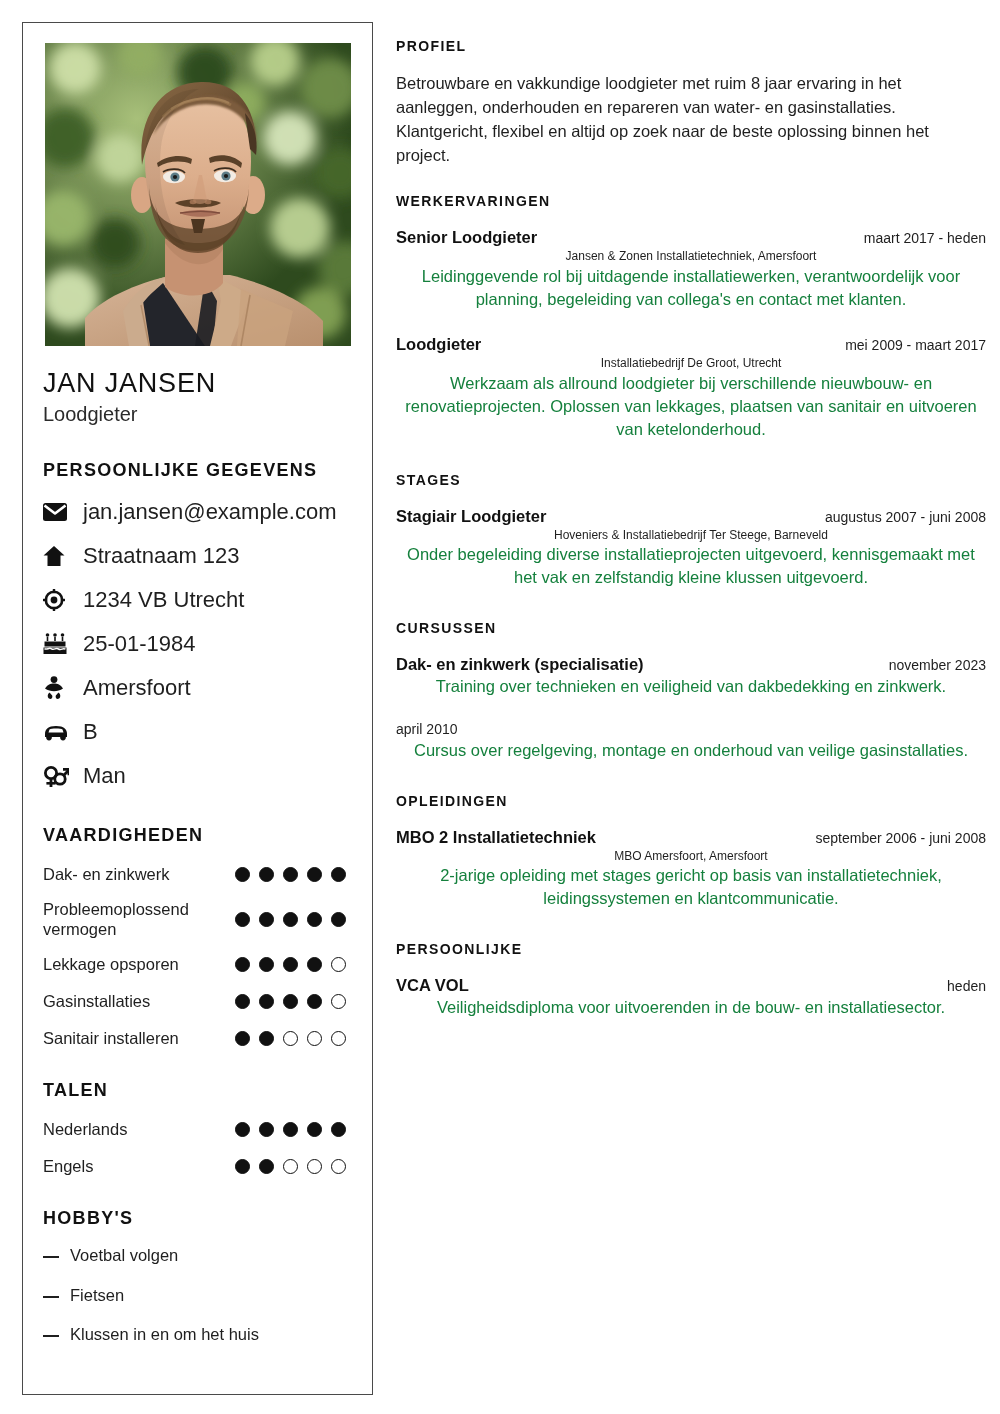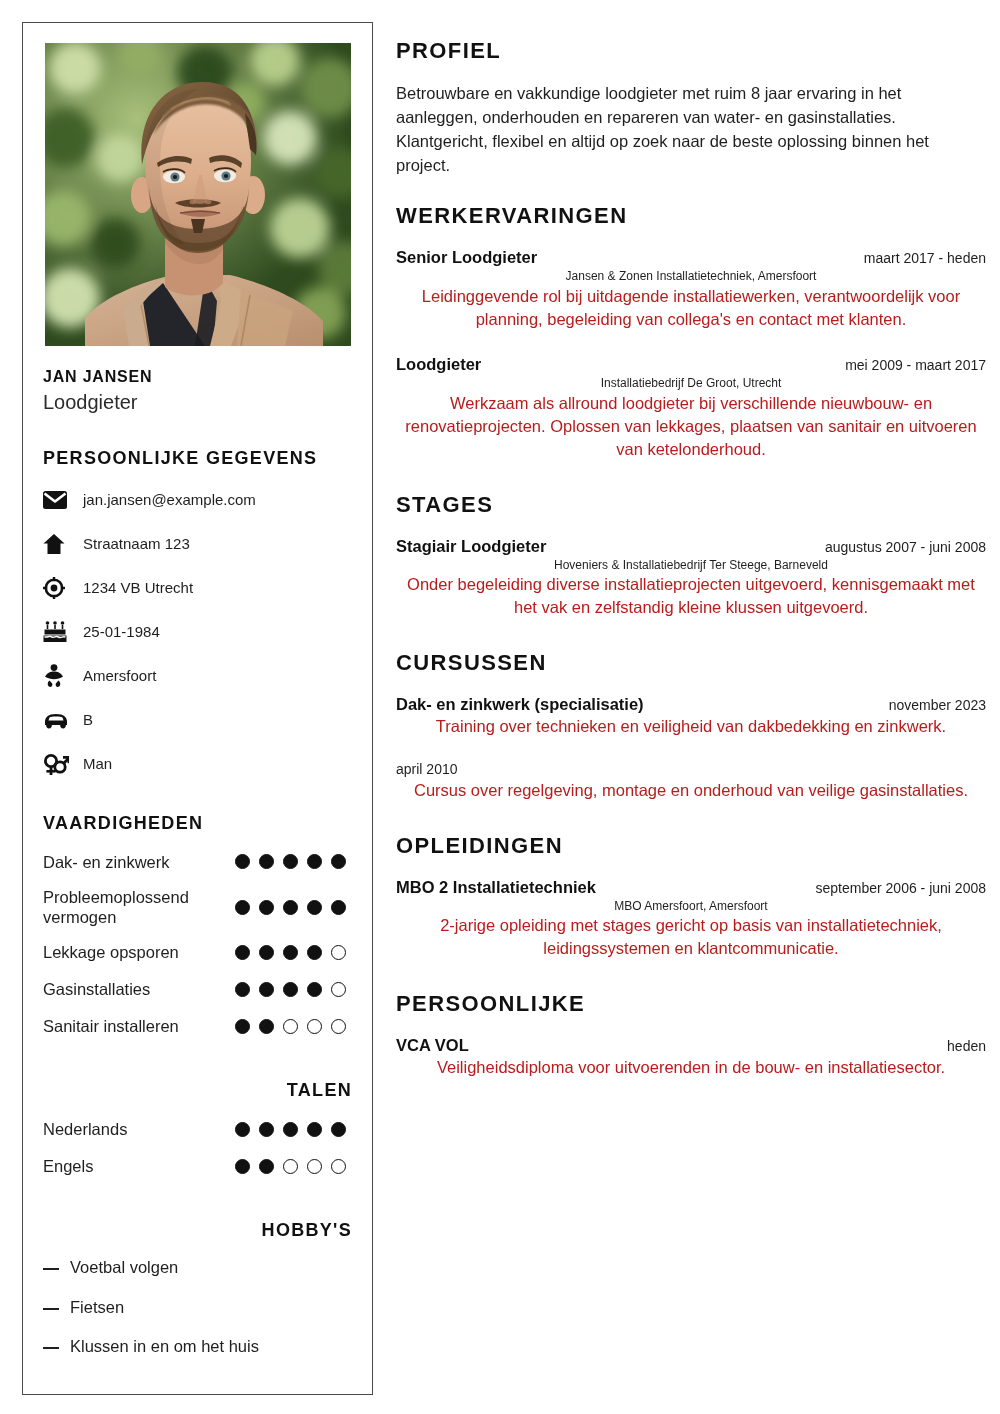--- a/index.html
+++ b/index.html
@@ -35,63 +35,63 @@
     height: 303px;
     margin: 0 auto 0;
     overflow: hidden;
     position: relative;
     background: #3c5a2a;
   }
   .photo-svg { display: block; width: 306px; height: 303px; }
 
   .name-block { margin-top: 22px; }
   .full-name {
-    font-size: 16px;
-    font-weight: bold;
+    font-size: 27px;
+    font-weight: normal;
     letter-spacing: 0.8px;
     color: #111111;
     line-height: 1.12;
   }
   .job-title {
     font-size: 20px;
     font-weight: 400;
     color: #2b2b2b;
     margin-top: 4px;
     line-height: 1.2;
   }
 
   .side-heading {
     font-size: 18px;
     font-weight: bold;
     letter-spacing: 1.3px;
     color: #111111;
     margin-top: 34px;
     margin-bottom: 16px;
   }
-  .side-heading.tight { margin-top: 42px; text-align: right; }
+  .side-heading.tight { margin-top: 30px; }
 
   .contact-list { }
   .contact-row {
     display: flex;
     align-items: center;
     min-height: 30px;
     margin-bottom: 14px;
   }
   .contact-icon {
     width: 30px;
     min-width: 30px;
     height: 26px;
     display: flex;
     align-items: center;
     justify-content: flex-start;
     margin-right: 10px;
   }
   .contact-icon svg { display: block; }
   .contact-text {
-    font-size: 15px;
+    font-size: 22px;
     color: #1f1f1f;
     line-height: 1.25;
   }
 
   
   .rating-row {
     display: flex;
     align-items: center;
     justify-content: space-between;
     margin-bottom: 13px;
@@ -135,21 +135,21 @@
   .hobby-text { font-size: 16.5px; color: #1f1f1f; line-height: 1.3; }
 
   
   .main {
     position: absolute;
     left: 396px;
     top: 38px;
     width: 590px;
   }
   .main-heading {
-    font-size: 22px;
+    font-size: 14px;
     font-weight: bold;
     letter-spacing: 1.4px;
     color: #111111;
     margin-bottom: 17px;
   }
   .section { margin-bottom: 30px; }
   .section.first { margin-bottom: 26px; }
 
   .profile-text {
     font-size: 16.5px;
@@ -177,21 +177,21 @@
     white-space: nowrap;
     line-height: 1.34;
   }
   .entry-org {
     font-size: 12px;
     color: #1f1f1f;
     line-height: 1.34;
   }
   .entry-desc {
     font-size: 16.5px;
-    color: #b91c1c;
+    color: #15803d;
     line-height: 1.42;
   }
 </style>
 </head>
 <body>
 
 <div class="page">
 
   <aside class="sidebar">
 

